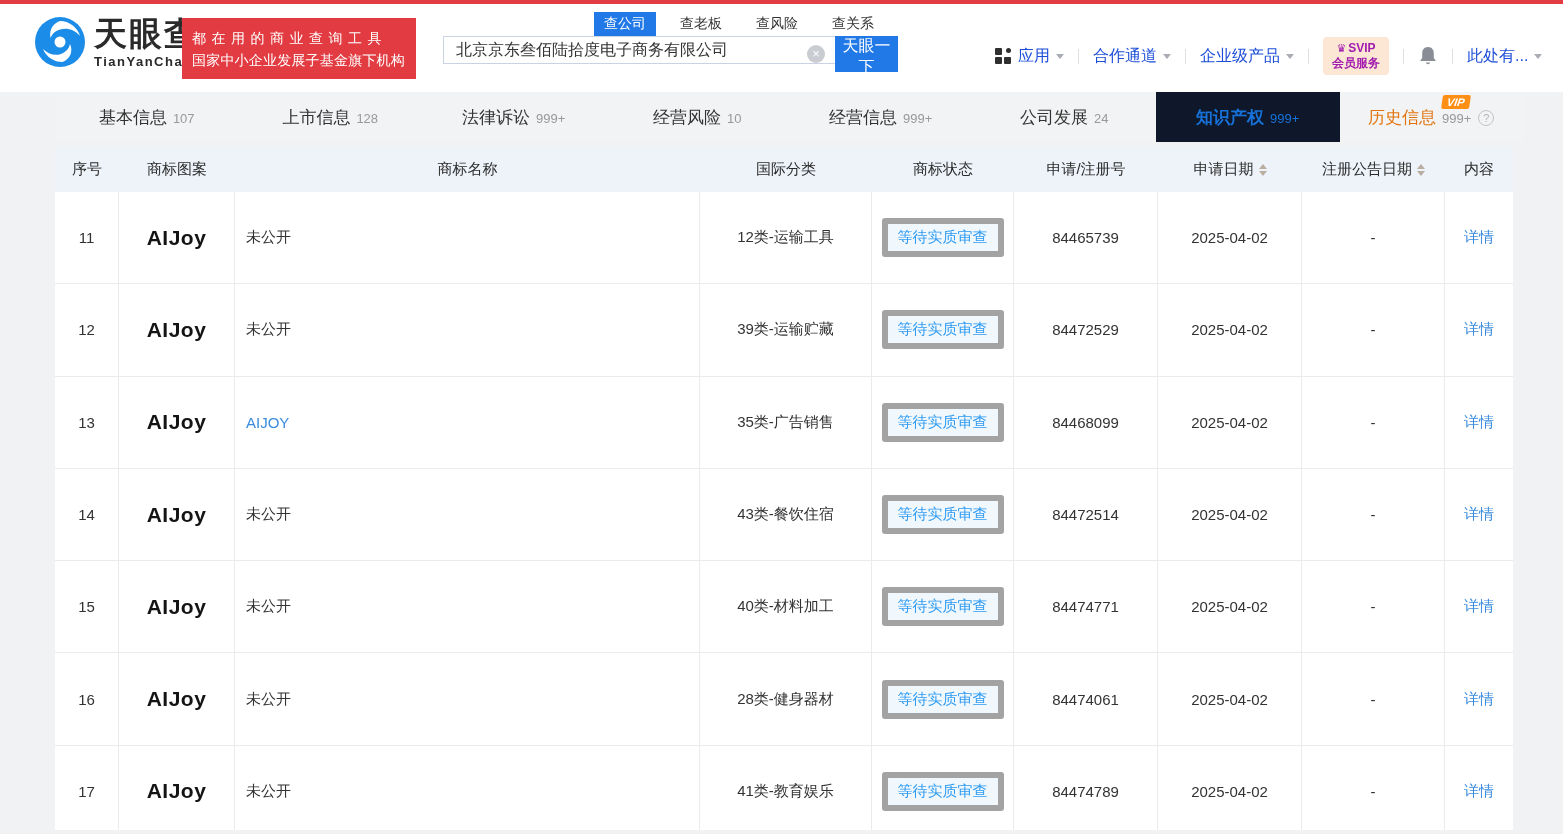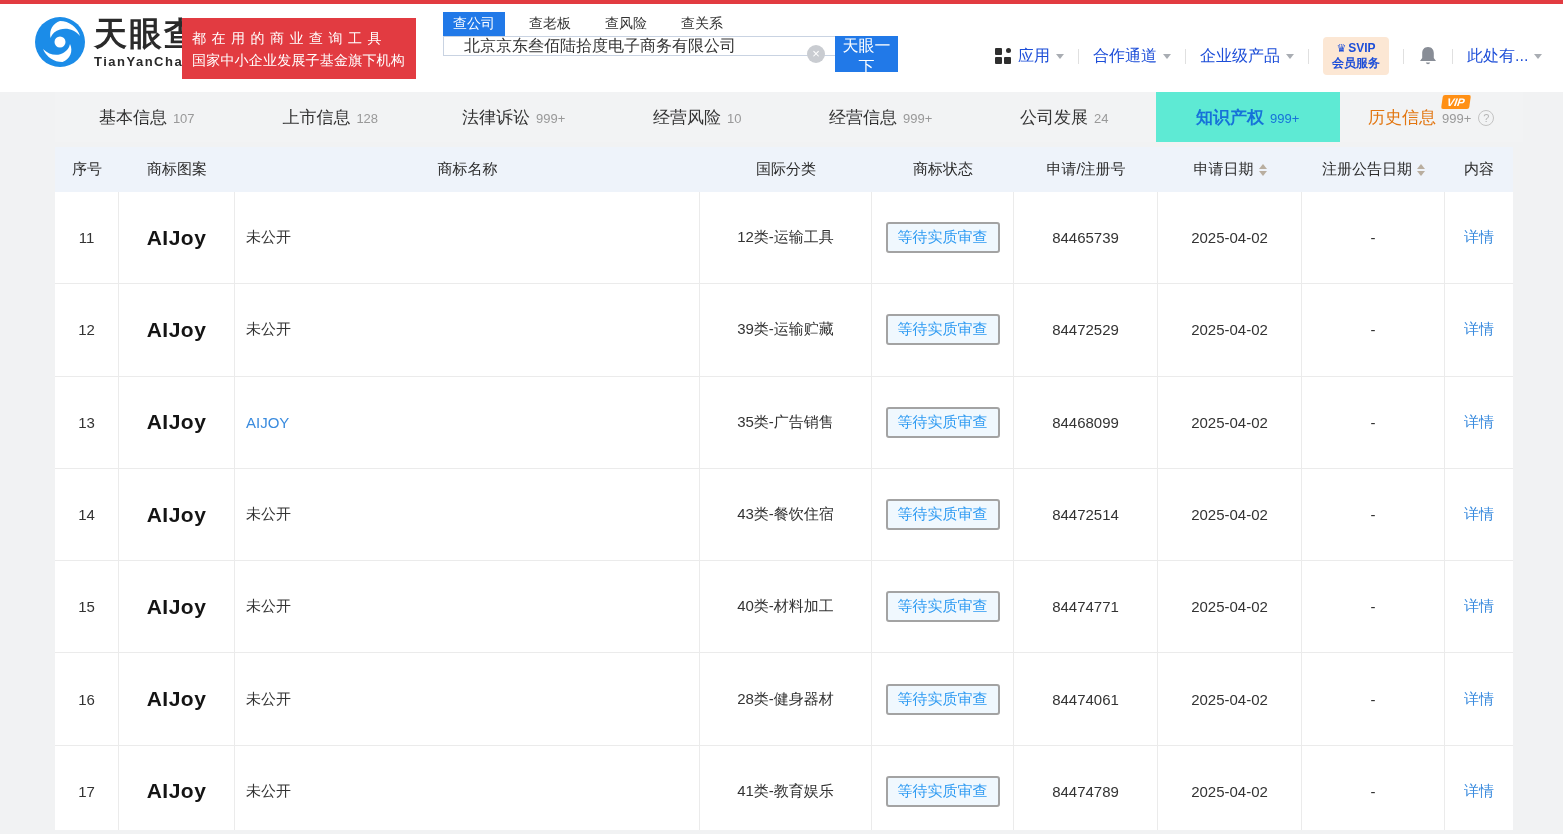--- a/index.html
+++ b/index.html
@@ -19,52 +19,52 @@
   .logo-mark { width: 52px; height: 52px; margin-right: 8px; }
   .logo-text { display: flex; flex-direction: column; line-height: 1; }
   .brand { font-size: 33px; font-weight: 700; color: #2a2a2a; letter-spacing: 2px; }
   .brand-domain { font-size: 13px; font-weight: 700; color: #2a2a2a; letter-spacing: 1.5px; margin-top: 5px; }
   .slogan { position: absolute; left: 182px; top: 14px; width: 234px; height: 61px;
     background: #e23b41; color: #fff; font-size: 14px; padding: 9px 10px 0 10px; line-height: 22px; }
   .slogan .l1 { letter-spacing: 5.5px; }
   .slogan .l2 { letter-spacing: 0.2px; }
 
   .searchbox { position: absolute; left: 443px; top: 9px; }
-  .search-tabs { display: flex; align-items: flex-end; height: 23px; }
+  .search-tabs { display: flex; align-items: flex-end; height: 23px; justify-content: flex-end; }
   .search-tab { font-size: 14px; color: #333; padding: 3px 10px; margin-right: 14px; cursor: pointer; }
   .search-tab.active { background: #2179e8; color: #fff; }
   .search-row { display: flex; margin-top: 0; }
   .search-input-wrap { position: relative; width: 392px; }
-  .search-input { width: 392px; height: 20px; border: 1px solid #c9d3e2; border-right: none;
-    font-size: 16px; color: #333; padding: 0 34px 0 20px; outline: none;
+  .search-input { width: 392px; height: 28px; border: 1px solid #c9d3e2; border-right: none;
+    font-size: 16px; color: #333; padding: 0 34px 0 12px; outline: none;
     font-family: "Liberation Sans", "DejaVu Sans", sans-serif; }
   .clear-icon { position: absolute; right: 10px; top: 9px; width: 18px; height: 18px; border-radius: 50%;
     background: #c9ccd1; color: #fff; font-size: 13px; line-height: 18px; text-align: center; cursor: pointer; }
   .search-btn { width: 63px; height: 36px; background: #2179e8; color: #fff; border: none;
     font-size: 16px; cursor: pointer; font-family: "Liberation Sans", "DejaVu Sans", sans-serif; }
 
   .hnav { position: absolute; left: 995px; top: 33px; display: flex; align-items: center; }
   .hnav-item { display: flex; align-items: center; font-size: 16px; color: #1d4ed8; cursor: pointer; white-space: nowrap; }
   .caret { width: 0; height: 0; border: 4px solid transparent; border-top: 5px solid #a9adb3; margin: 5px 0 0 6px; }
   .hdivider { width: 1px; height: 15px; background: #e0e0e0; margin: 0 14px; }
   .gridicon { display: inline-grid; grid-template-columns: 7px 7px; grid-template-rows: 7px 7px;
     gap: 2px; margin-right: 7px; }
   .gridicon i { background: #2f2f2f; border-radius: 1px; }
   .gridicon i.dot { width: 5px; height: 5px; border-radius: 50%; justify-self: end; }
-  .svip-badge { background: #fce7d4; color: #1d4ed8; border-radius: 4px; padding: 4px 9px;
+  .svip-badge { background: #fce7d4; color: #a21caf; border-radius: 4px; padding: 4px 9px;
     font-size: 12px; line-height: 15px; text-align: center; font-weight: 700; cursor: pointer; }
   .svip-badge .crown { font-size: 11px; margin-right: 2px; }
   .bell-wrap { display: flex; align-items: center; cursor: pointer; }
 
   
   .tabbar { margin-left: 55px; width: 1468px; height: 50px; background: #f2f3f4; display: flex; }
   .tab { flex: 1; display: flex; align-items: center; justify-content: center; cursor: pointer; position: relative; }
   .tab .tlabel { font-size: 17px; color: #333; }
   .tab .tcount { font-size: 13px; color: #999; margin-left: 6px; margin-top: 3px; }
-  .tab.active { background: #5eead4; }
+  .tab.active { background: #0f172a; }
   .tab.active .tlabel { color: #1672d9; font-weight: 700; }
   .tab.active .tcount { color: #1672d9; }
   .tab.history .tlabel { color: #e2750f; }
   .vip-badge { position: absolute; top: 3px; left: 56%; background: #ff9015; color: #fff;
     font-size: 11px; font-style: italic; font-weight: 700; line-height: 14px; padding: 0 5px;
     border-radius: 2px; transform: skewX(-8deg); }
   .help-circle { width: 16px; height: 16px; border-radius: 50%; border: 1px solid #c3c3c3;
     color: #b5b5b5; font-size: 11px; line-height: 14px; text-align: center; margin-left: 7px; margin-top: 2px; }
 
   
@@ -75,21 +75,21 @@
   .cell { display: flex; align-items: center; justify-content: center; font-size: 15px;
     color: #333; border-right: 1px solid #ebebeb; }
   .cell:last-child { border-right: none; }
   .row:first-of-type .cell { border-top: none; }
   .c0 { width: 64px; }  .c1 { width: 116px; } .c2 { width: 465px; }
   .c3 { width: 172px; } .c4 { width: 142px; } .c5 { width: 144px; }
   .c6 { width: 144px; } .c7 { width: 143px; } .c8 { width: 68px; }
   .cell.c2 { justify-content: flex-start; padding-left: 11px; }
   .tm-image { font-size: 21px; font-weight: 700; color: #141414; letter-spacing: 0.5px; }
   .link { color: #3a8bde; cursor: pointer; text-decoration: none; }
-  .badge { display: inline-block; padding: 4px 10px; border: 2px solid #a3a3a3; background: #f0f8fe;
+  .badge { display: inline-block; padding: 4px 10px; border: 6px solid #a3a3a3; background: #f0f8fe;
     color: #2f9bf2; font-size: 15px; border-radius: 3px; }
   .sorts { display: inline-flex; flex-direction: column; margin-left: 5px; }
   .tri-up { width: 0; height: 0; border: 4px solid transparent; border-bottom: 5px solid #b9ae9f; margin-bottom: 2px; }
   .tri-down { width: 0; height: 0; border: 4px solid transparent; border-top: 5px solid #b9ae9f; }
 </style>
 </head>
 <body>
 
 <div class="topline"></div>
 

